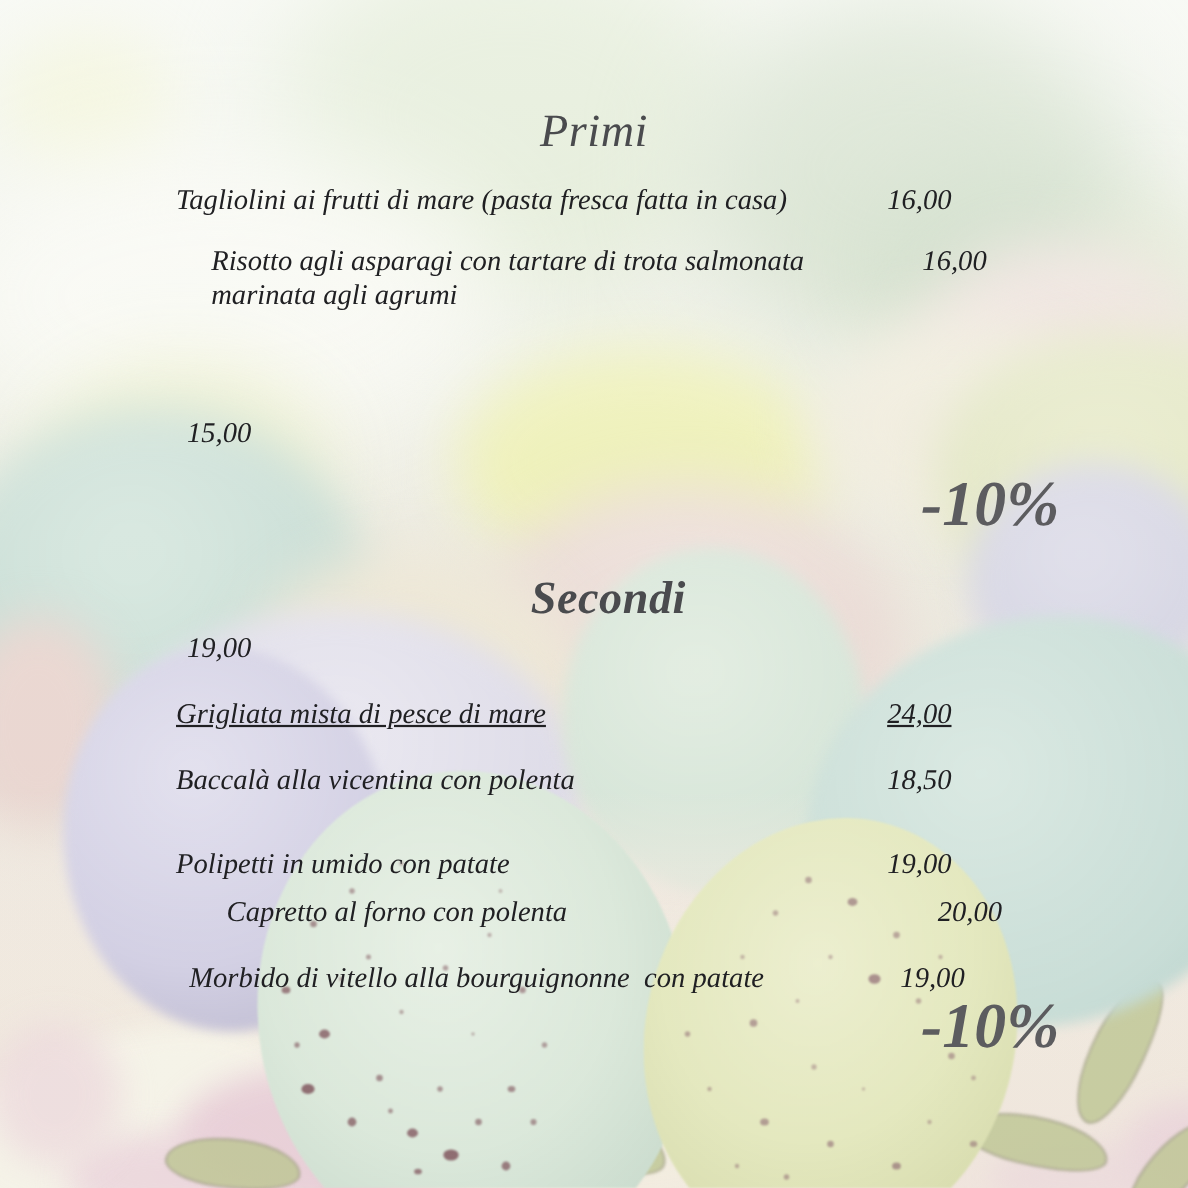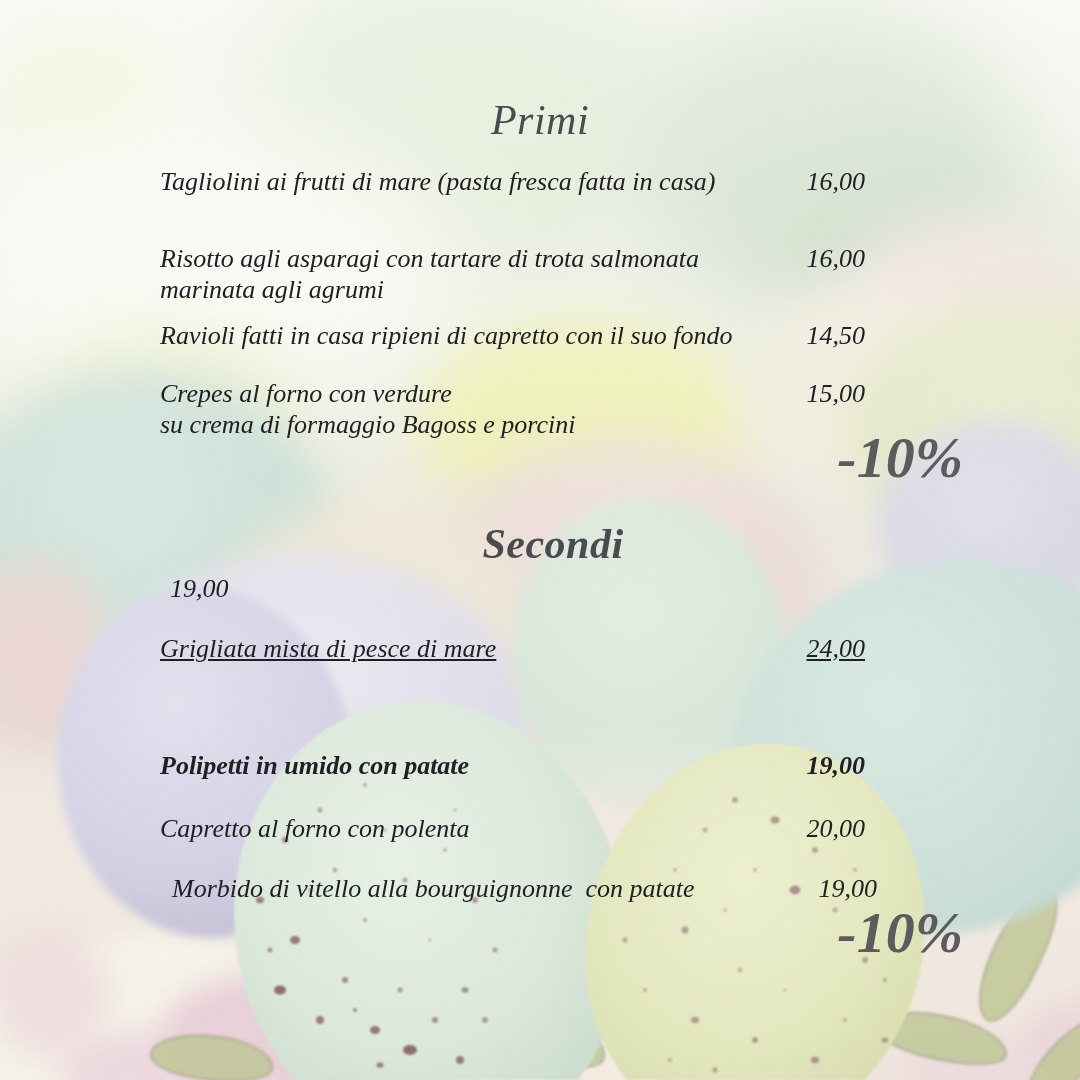--- a/index.html
+++ b/index.html
@@ -171,51 +171,49 @@
   </div>
 
   <div class="menu-text">
 
     <h2 class="title" style="top:96px;margin:0;">Primi</h2>
 
     <div class="row" style="top:166px;align-items:center;">
       <span class="nm">Tagliolini ai frutti di mare (pasta fresca fatta in casa)</span>
       <span class="pr">16,00</span>
     </div>
-    <div class="row" style="top:243px;">
+    <div class="row" style="top:221px;margin-left:32px;">
       <span class="nm">Risotto agli asparagi con tartare di trota salmonata
 marinata agli agrumi</span>
       <span class="pr">16,00</span>
     </div>
-    <div class="row" style="top:320px;">
-      <span class="nm">Ravioli fatti in casa ripieni di capretto con il suo fondo</span>
-      <span class="pr">14,50</span>
-    </div>
     <div class="row" style="top:378px;">
-      <span class="nm">Crepes al forno con verdure
-su crema di formaggio Bagoss e porcini</span>
       <span class="pr">15,00</span>
     </div>
 
     <div class="discount" style="top:427px;">-10%</div>
 
     <h2 class="title" style="top:507px;margin:13px;font-weight:bold;">Secondi</h2>
 
     <div class="row" style="top:573px;">
       <span class="pr">19,00</span>
     </div>
     <div class="row" style="top:633px;text-decoration:underline;">
       <span class="nm">Grigliata mista di pesce di mare</span>
       <span class="pr">24,00</span>
     </div>
-    <div class="row" style="top:750px;font-weight:bold;">
+    <div class="row" style="top:693px;">
+      <span class="nm">Baccalà alla vicentina con polenta</span>
+      <span class="pr">18,50</span>
+    </div>
+    <div class="row" style="top:770px;">
       <span class="nm">Polipetti in umido con patate</span>
       <span class="pr">19,00</span>
     </div>
-    <div class="row" style="top:813px;">
+    <div class="row" style="top:813px;margin-left:46px;">
       <span class="nm">Capretto al forno con polenta</span>
       <span class="pr">20,00</span>
     </div>
     <div class="row" style="top:873px;margin-left:12px;">
       <span class="nm">Morbido di vitello alla bourguignonne&nbsp; con patate</span>
       <span class="pr">19,00</span>
     </div>
 
     <div class="discount" style="top:902px;">-10%</div>
   </div>

